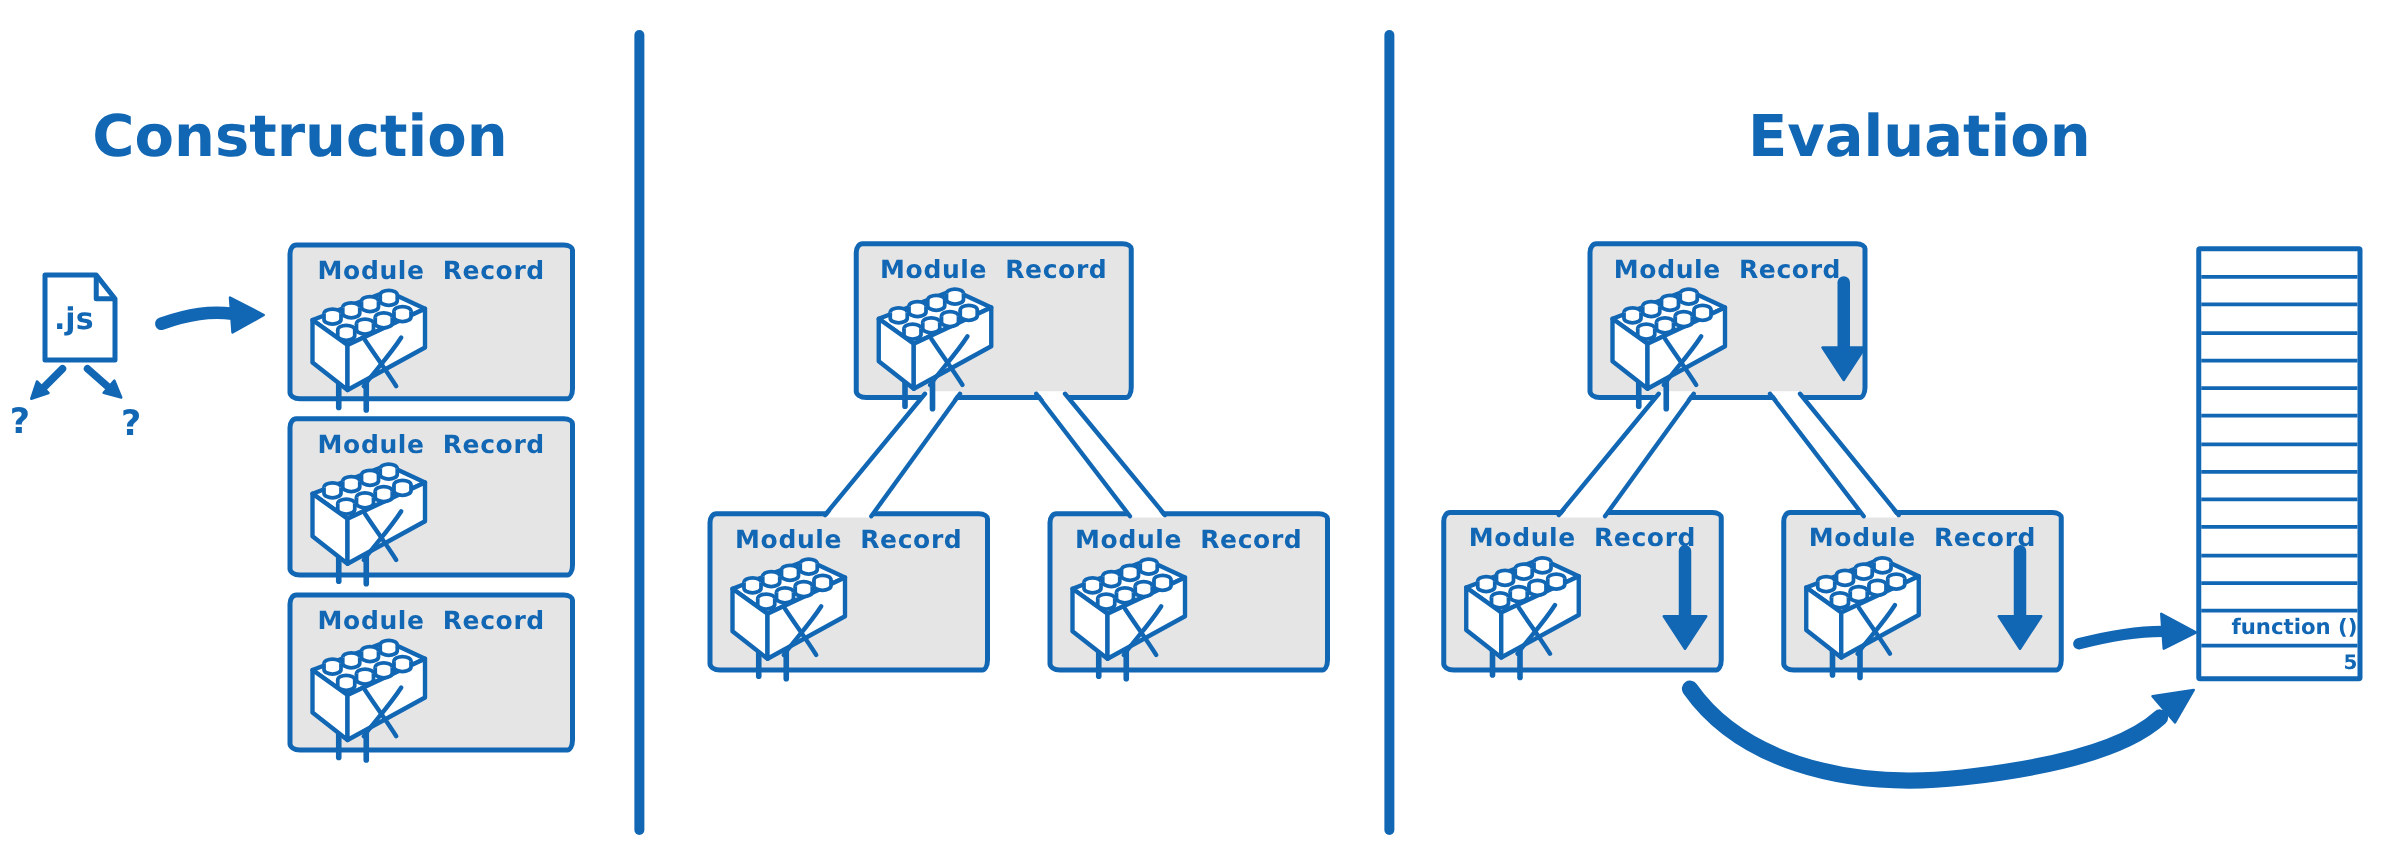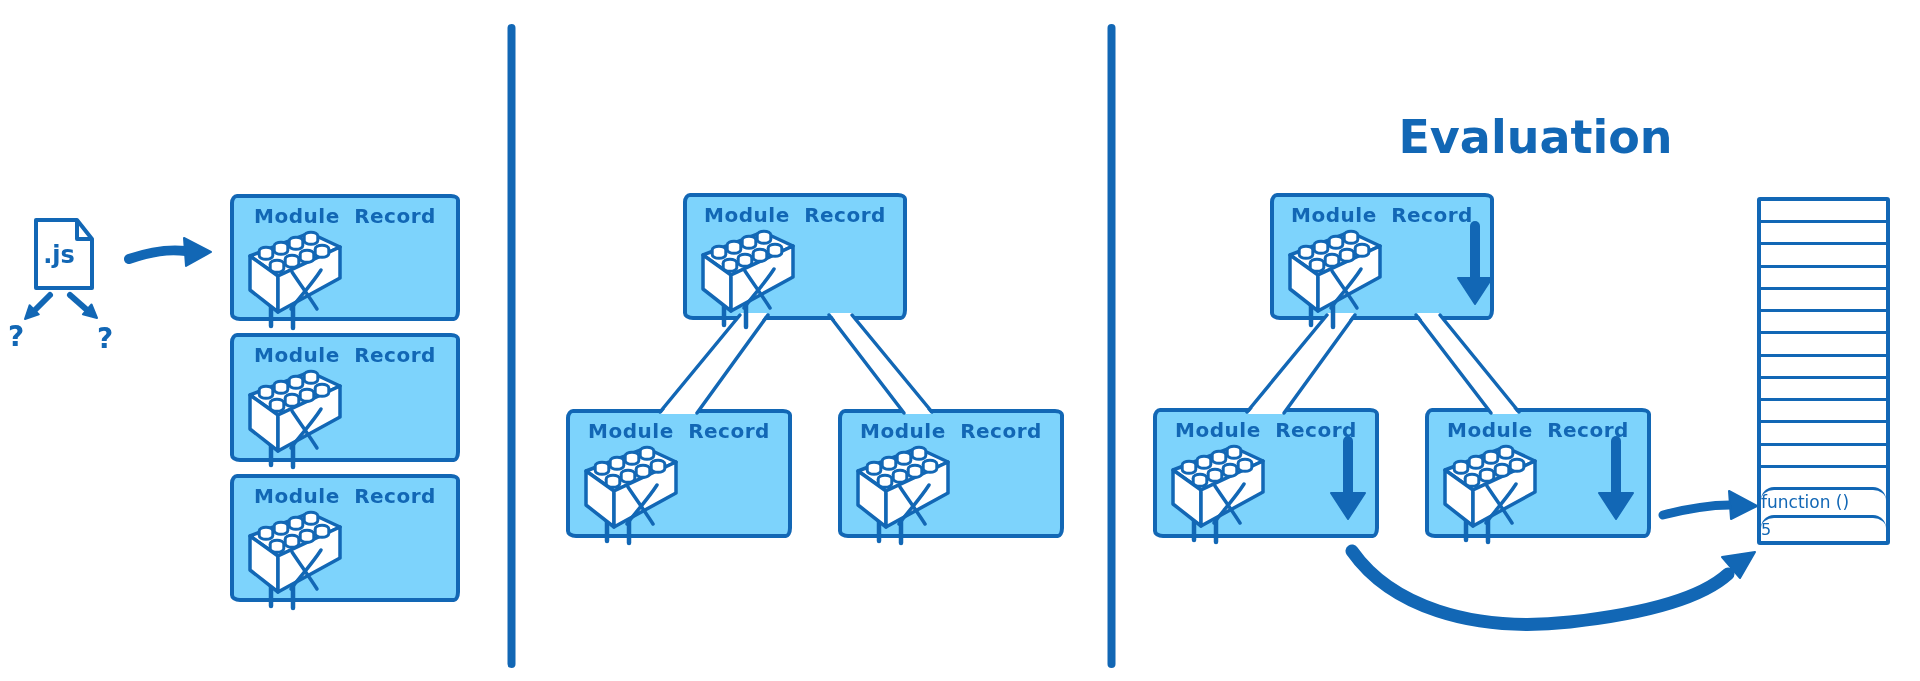--- a/index.html
+++ b/index.html
@@ -10,59 +10,60 @@
     background: #fff; overflow: hidden;
     font-family: "DejaVu Sans", "Liberation Sans", sans-serif;
     color: var(--ink);
   }
   .section-title {
     position: absolute; text-align: center;
     font-size: 46px; font-weight: 600; letter-spacing: 0px;
     color: var(--ink); white-space: nowrap;
   }
   .record-box {
-    position: absolute; background: #7dd3fc;
+    position: absolute; background: #e5e5e5;
     border: 4px solid var(--ink);
     border-radius: 7px 9px 6px 10px / 9px 6px 10px 7px;
     padding-left: 12px;
   }
   .record-label {
     position: absolute; top: 6px; left: 0; width: 100%;
     text-align: center; font-size: 20px; font-weight: 600;
     word-spacing: 7px; letter-spacing: 0.5px; color: var(--ink);
   }
   .memory-column {
     position: absolute; left: 1757px; top: 197px; width: 133px; height: 348px;
     border: 4px solid var(--ink); border-radius: 3px;
     background: #fff; display: flex; flex-direction: column;
   }
   .mem-rows { flex: 1; display: flex; flex-direction: column; }
   .mem-row { flex: 1; }
   .mem-row + .mem-row { border-top: 3px solid var(--ink); }
   .mem-cell {
-    border-top: 3px solid var(--ink); text-align: left;
-    font-weight: 400; color: var(--ink); border-radius: 13px;
+    border-top: 3px solid var(--ink); text-align: right;
+    font-weight: 700; color: var(--ink);
   }
   .mem-func { height: 28px; font-size: 17px; line-height: 25px; }
   .mem-val  { height: 26px; font-size: 16px; line-height: 23px; }
   .overlay { position: absolute; left: 0; top: 0; pointer-events: none; }
   .stroke { stroke: var(--ink); fill: none; }
   .fillink { fill: var(--ink); stroke: var(--ink); stroke-linejoin: round; stroke-width: 2; }
   .fillwhite { fill: #fff; stroke: none; }
   .hand {
     font-family: "DejaVu Sans", "Liberation Sans", sans-serif;
     font-weight: 600; fill: var(--ink);
   }
 </style>
 </head>
 <body>
 
 <div class="stage">
 
-  <div class="section-title" style="left:1363px; top:82px; width:345px;margin-top:28px;">Evaluation</div>
+  <div class="section-title" style="left:70px; top:82px; width:340px;">Construction</div>
+  <div class="section-title" style="left:1363px; top:82px; width:345px;">Evaluation</div>
 
   <div class="record-box" style="left:230px; top:194px; width:230px; height:127px;">
     <div class="record-label">Module Record</div>
   </div>
   <div class="record-box" style="left:230px; top:333px; width:230px; height:129px;">
     <div class="record-label">Module Record</div>
   </div>
   <div class="record-box" style="left:230px; top:474px; width:230px; height:128px;">
     <div class="record-label">Module Record</div>
   </div>

